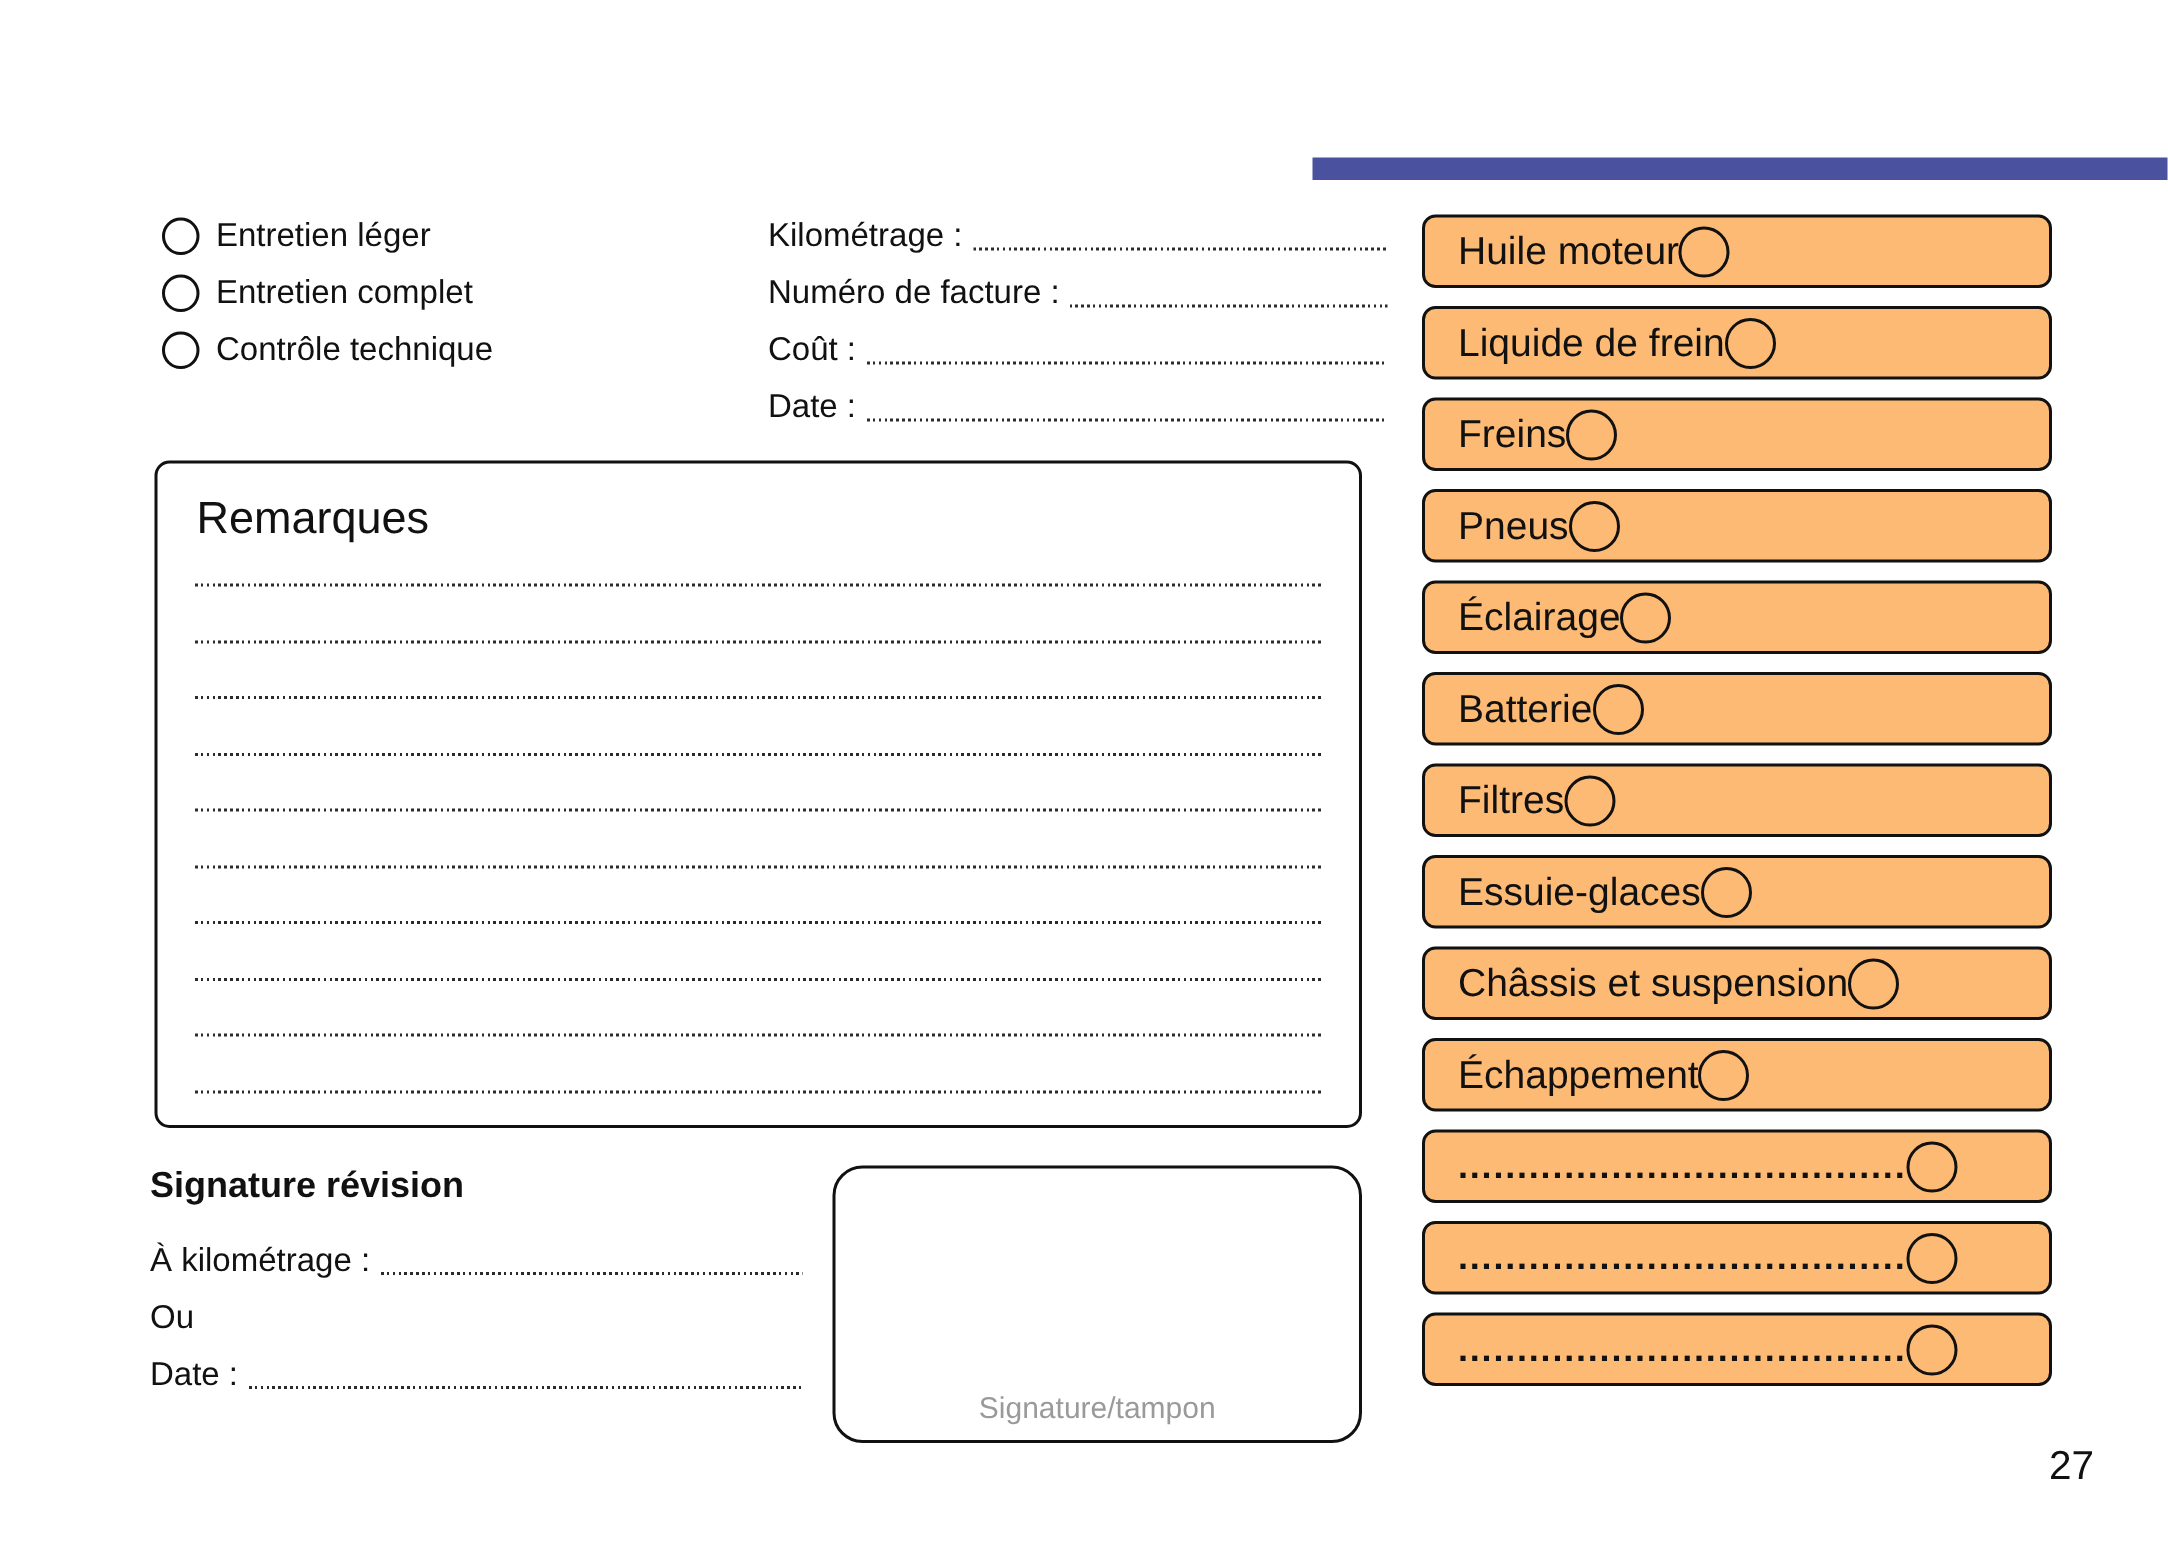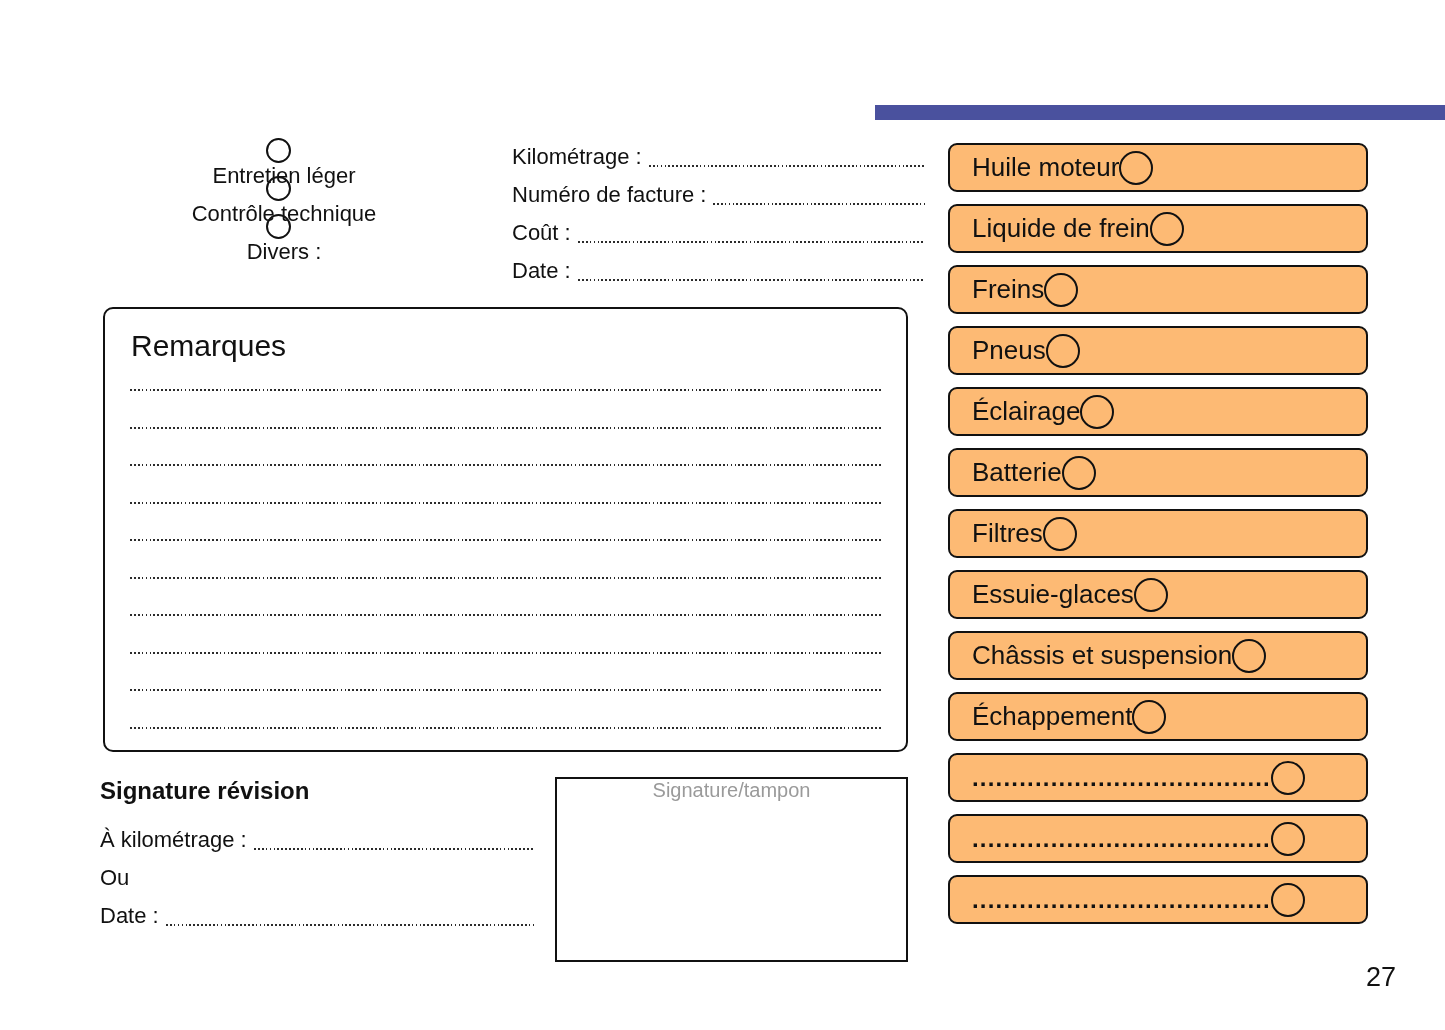--- a/index.html
+++ b/index.html
@@ -11,21 +11,21 @@
   .accent-bar { position:absolute; left:875px; top:105px; width:570px; height:15px; background:#4a519e; }
 
   
   .leader {
     flex:1 1 auto; height:2px; margin:0 0 9px 7px; align-self:flex-end;
     background-image:repeating-linear-gradient(to right,#2b2b2b 0 1.7px, transparent 1.7px 3.9px);
   }
 
   
   .opt-rows { position:absolute; left:108px; top:138px; width:352px; }
-  .opt-row { display:flex; align-items:center; height:38px;flex-direction:column; }
+  .opt-row { display:flex; align-items:center; height:38px; }
   .radio { width:21px; height:21px; border:2.5px solid #111; border-radius:50%; margin-right:11px; flex:none; }
   .opt-label { font-size:22px; white-space:nowrap; }
 
   
   .fields { position:absolute; left:512px; top:138px; width:413px; }
   .field-row { display:flex; align-items:center; height:38px; }
   .field-label { font-size:22px; white-space:nowrap; }
 
   
   .remarks-box {
@@ -41,22 +41,22 @@
 
   
   .next-service { position:absolute; left:100px; top:777px; width:435px; }
   .ns-title { font-size:24px; font-weight:bold; height:44px; }
   .ns-row { display:flex; align-items:center; height:38px;text-align:center; }
   .ns-label { font-size:22px; white-space:nowrap; }
 
   
   .signature-box {
     position:absolute; left:555px; top:777px; width:353px; height:185px;
-    border:2.5px solid #111; border-radius:0; box-sizing:border-box;
-    display:flex; justify-content:center;
+    border:2.5px solid #111; border-radius:20px; box-sizing:border-box;
+    display:flex; align-items:flex-end; justify-content:center;
   }
   .signature-caption { font-size:20px; color:#9a9a9a; padding-bottom:9px; }
 
   
   .checklist { position:absolute; left:948px; top:143px; width:420px; display:flex; flex-direction:column; gap:12px; }
   .check-row {
     height:49px; border:2.5px solid #111; border-radius:9px; box-sizing:border-box; background:#fdba74;
     display:flex; align-items:center; justify-content:flex-start; padding:0 15px 0 22px;
   }
   .check-label { font-size:26px; white-space:nowrap; }
@@ -70,26 +70,25 @@
 
 <div class="accent-bar" style="background: rgb(74, 81, 158);"></div>
 
 <div class="opt-rows">
   <div class="opt-row">
     <span class="radio"></span>
     <span class="opt-label">Entretien léger</span>
   </div>
   <div class="opt-row">
     <span class="radio"></span>
-    <span class="opt-label">Contrôle technique</span>
+    <span class="opt-label">Entretien complet</span>
   </div>
   <div class="opt-row">
     <span class="radio"></span>
-    <span class="opt-label">Divers :</span>
-    <span class="leader"></span>
+    <span class="opt-label">Contrôle technique</span>
   </div>
 </div>
 
 <div class="fields">
   <div class="field-row">
     <span class="field-label">Kilométrage :</span>
     <span class="leader"></span>
   </div>
   <div class="field-row">
     <span class="field-label">Numéro de facture :</span>

